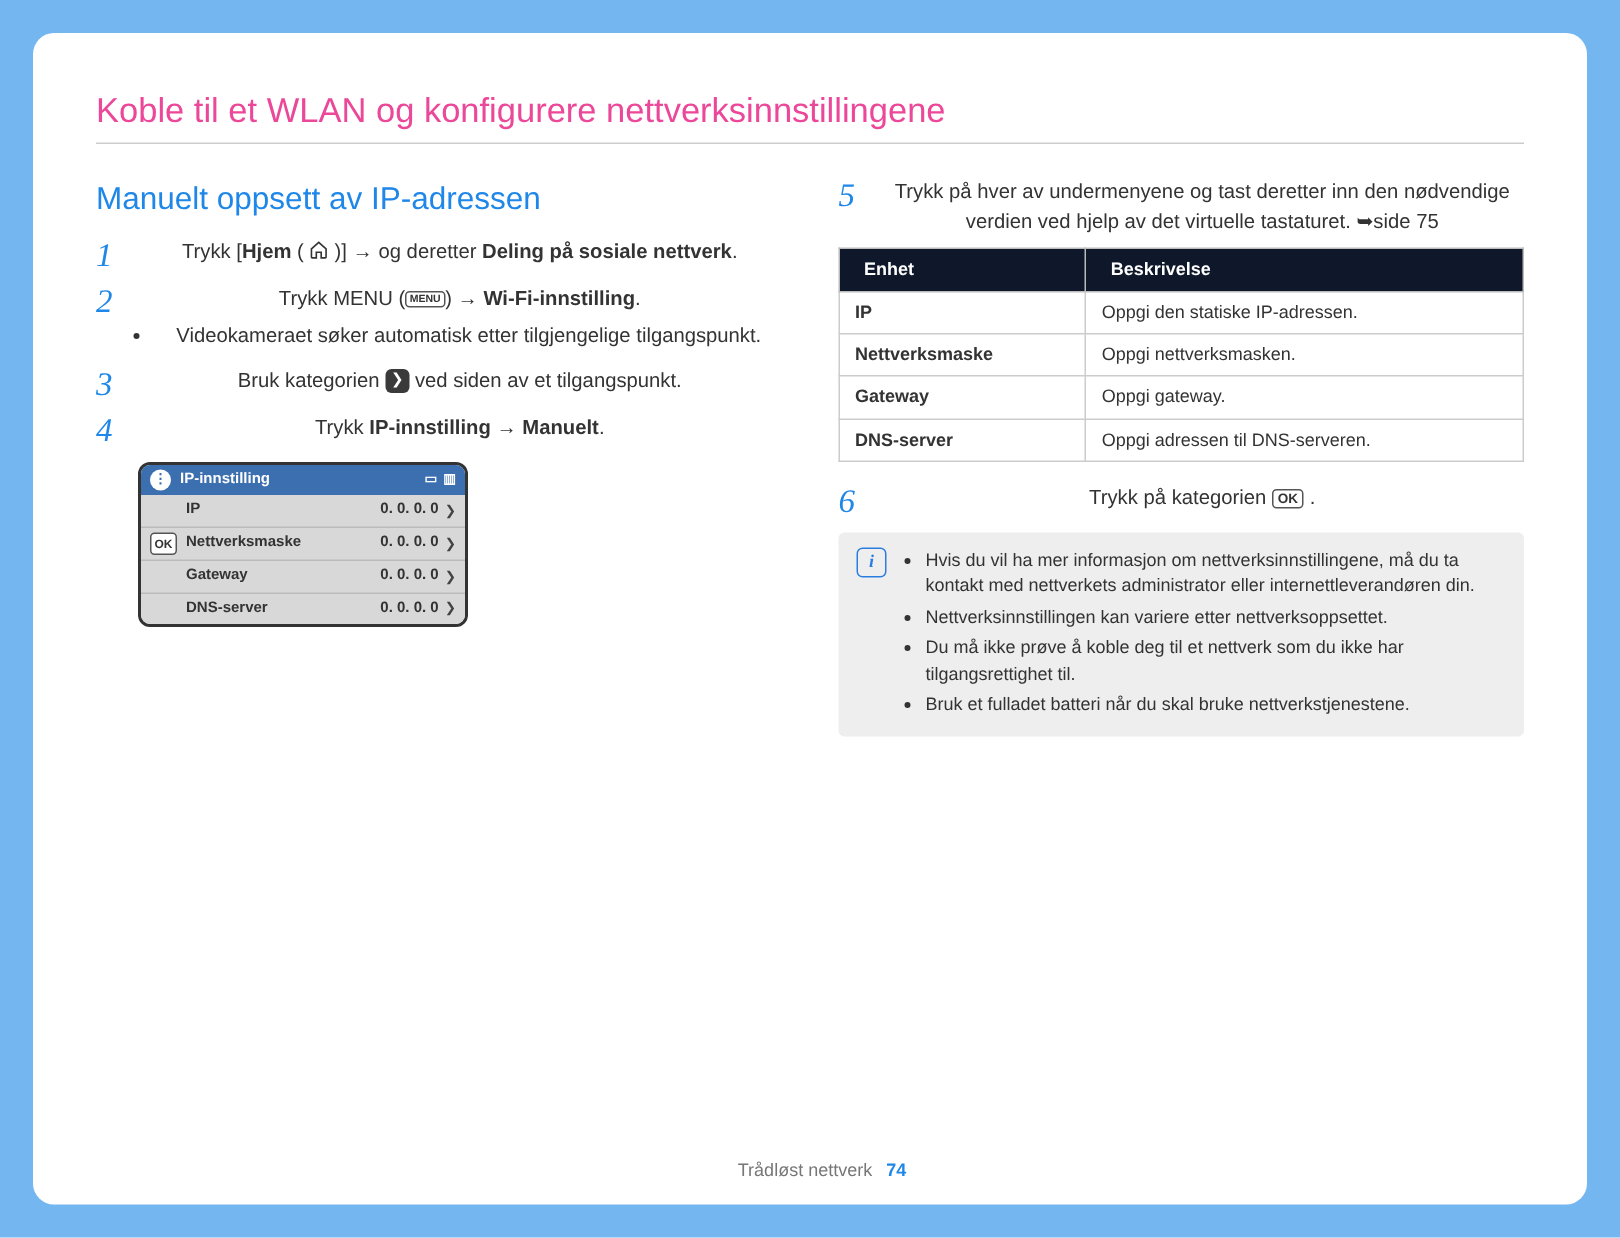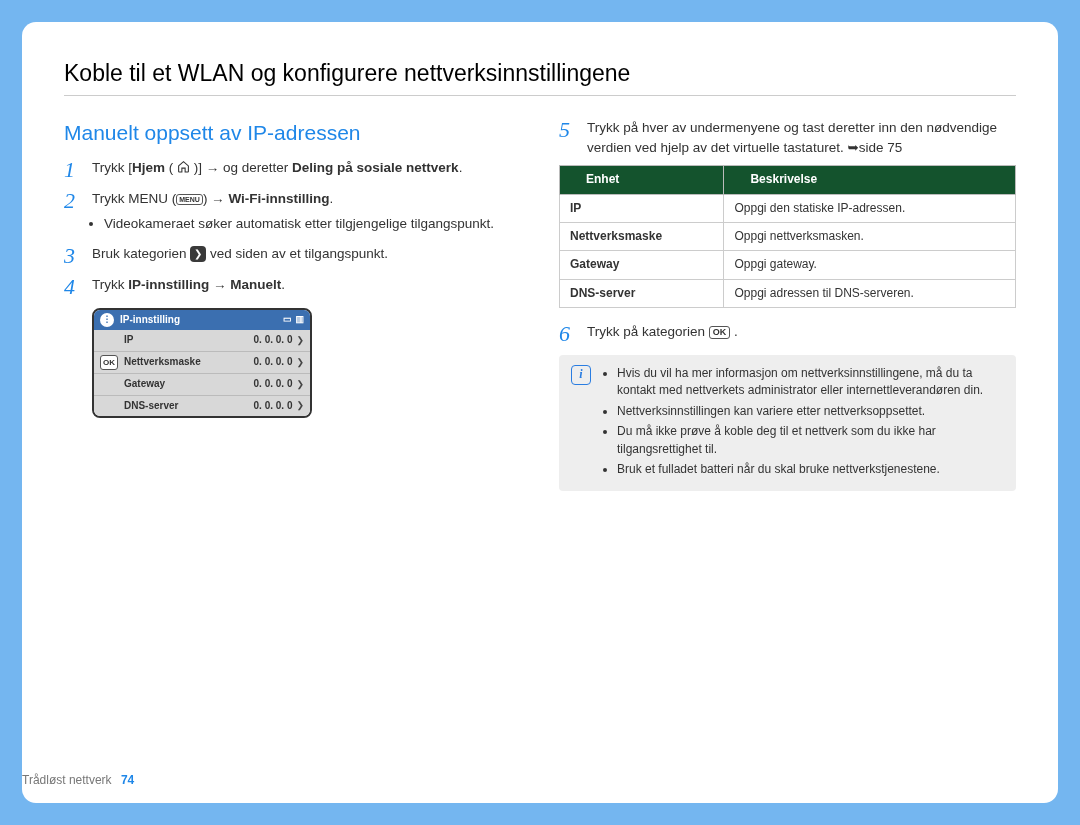--- a/index.html
+++ b/index.html
@@ -15,21 +15,21 @@
     background: #fff;
     width: 100%;
     height: 100%;
     border-radius: 14px;
     padding: 38px 42px 20px 42px;
     position: relative;
   }
   .doc-title {
     font-size: 23px;
     font-weight: 400;
-    color: #000000;
+    color: #ec4899;
     border-bottom: 1px solid #ccc;
     padding-bottom: 8px;
     margin-bottom: 22px;
   }
   .columns {
     display: flex;
     gap: 38px;
   }
   .col { flex: 1; font-size: 13.5px; line-height: 1.45; }
   .section-title {
@@ -46,21 +46,21 @@
   }
   .step-num {
     font-family: Georgia, serif;
     font-style: italic;
     font-size: 22px;
     color: #1f87e8;
     min-width: 18px;
     line-height: 1;
     padding-top: 1px;
   }
-  .step-body { flex: 1; }
+  .step-body { flex: 1; text-align: center; }
   .step-body b { font-weight: bold; }
   .bullet-list { margin: 5px 0 0 0; padding-left: 12px; }
   .bullet-list li { list-style: disc; margin-bottom: 2px; }
   .ok-box {
     display: inline-block;
     border: 1px solid #555;
     border-radius: 3px;
     font-size: 9px;
     font-weight: bold;
     padding: 1px 3px;
@@ -143,25 +143,25 @@
   .dg-chev { font-size: 9px; color: #444; }
   .dg-ok-spacer { width: 24px; }
   
   table.spec {
     width: 100%;
     border-collapse: collapse;
     font-size: 12px;
     margin: 6px 0 14px 0;
   }
   table.spec th {
-    background: #14532d;
+    background: #0f172a;
     color: #fff;
     text-align: left;
     font-weight: bold;
-    padding: 5px 26px;
+    padding: 5px 16px;
     border: 1px solid #bbb;
   }
   table.spec td {
     padding: 5px 10px;
     border: 1px solid #ccc;
   }
   table.spec td:first-child { font-weight: bold; }
   
   .note-box {
     background: #eee;
@@ -181,21 +181,22 @@
     font-style: italic;
     font-family: Georgia, serif;
     font-weight: bold;
     flex-shrink: 0;
   }
   .note-list { padding-left: 14px; }
   .note-list li { list-style: disc; margin-bottom: 3px; }
   .footer {
     position: absolute;
     bottom: 16px;
-    left: 0; right: 0;
+    left: 16px; right: 0;
+    text-align: center;
     font-size: 12px;
     color: #777;
     margin-top: 34px;
   }
   .footer .pg { color: #1f87e8; font-weight: bold; margin-left: 6px; }
 </style>
 </head>
 <body>
 
 <div class="page">

